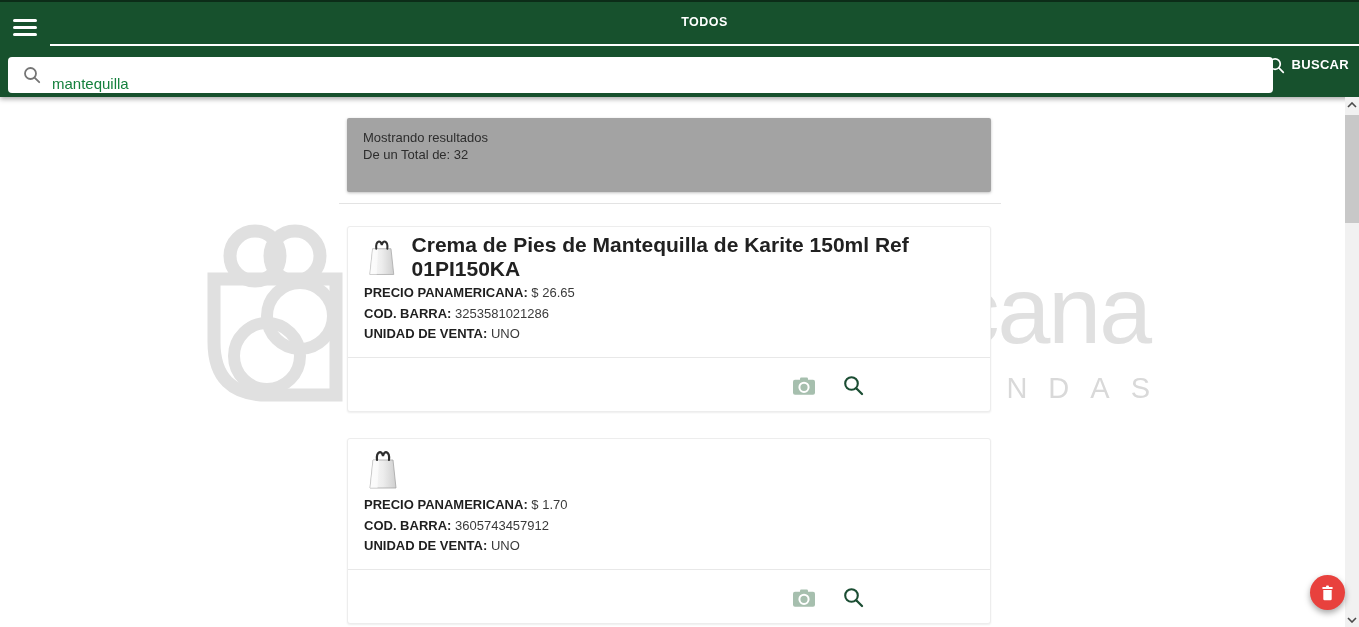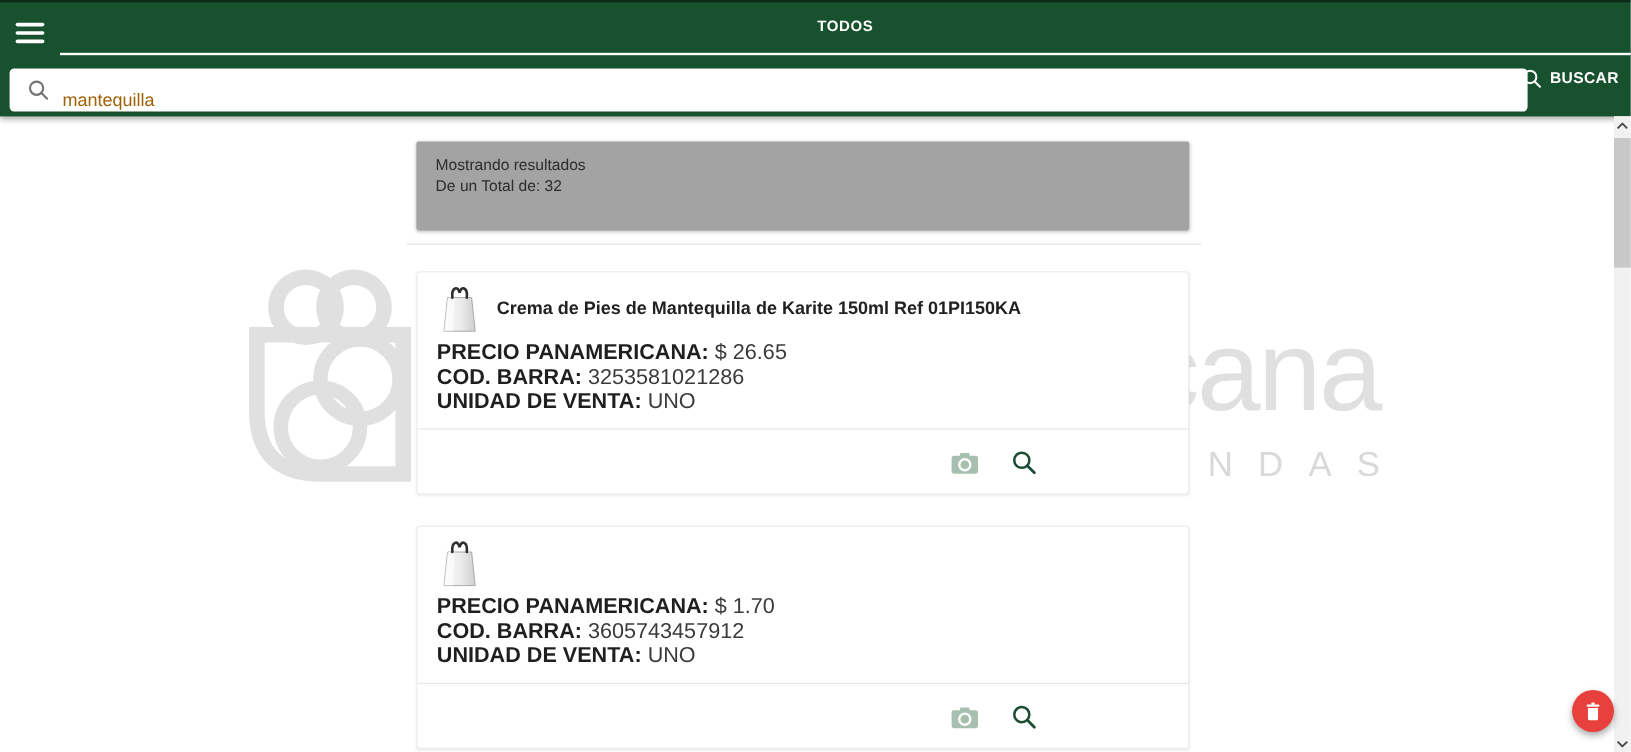--- a/index.html
+++ b/index.html
@@ -32,21 +32,21 @@
     cursor:pointer;
   }
   .search-row { position:absolute; left:0; top:57px; width:1359px; height:36px; }
   .search-box {
     position:absolute; left:8px; top:0; width:1265px; height:36px;
     background:#ffffff; border-radius:4px;
   }
   .search-box .s-icon { position:absolute; left:15px; top:9px; }
   .search-input {
     position:absolute; left:44px; top:0; width:1210px; height:52px;
-    border:none; outline:none; font-size:15px; color:#a16207; background:transparent;
+    border:none; outline:none; font-size:15px; color:#15803d; background:transparent;
     font-family:"Liberation Sans", sans-serif;
   }
   .buscar-btn {
     position:absolute; right:8px; top:0; height:36px; padding:0 2px;
     background:none; border:none; cursor:pointer;
     display:flex; align-items:flex-start; gap:7px;
     color:#ffffff; font-size:13px; font-weight:bold; letter-spacing:.3px;
     font-family:"Liberation Sans", sans-serif;
   }
 
@@ -79,22 +79,22 @@
   
   .col-bg { position:absolute; left:347px; top:97px; width:644px; height:530px; background:#ffffff; z-index:2; }
   .card {
     position:absolute; left:347px; width:644px; height:186px;
     background:#ffffff; border:1px solid #ededed; border-radius:3px;
     box-shadow:0 1px 2px rgba(0,0,0,.07); z-index:5;
   }
   .card.c1 { top:226px; }
   .card.c2 { top:438px; }
   .card-head { display:flex; align-items:center; gap:16px; padding:8px 16px 0 20px; height:52px; }
-  .card-title { font-size:15px; font-weight:bold; color:#212121; }
-  .card-details { padding:4px 16px 0 16px; font-size:18px; line-height:20.5px; color:#3a3a3a; }
+  .card-title { font-size:21px; font-weight:bold; color:#212121; }
+  .card-details { padding:4px 16px 0 16px; font-size:13px; line-height:20.5px; color:#3a3a3a; }
   .card-details b { color:#1f1f1f; }
   .card-divider { position:absolute; left:0; top:130px; width:100%; height:1px; background:#e8e8e8; }
   .card-actions {
     position:absolute; left:0; top:131px; width:100%; height:55px;
     display:flex; align-items:center; justify-content:flex-end;
     gap:23px; padding-right:124px;
   }
   .icon-btn { background:none; border:none; cursor:pointer; width:26px; height:26px;
     display:flex; align-items:center; justify-content:center; }
 

